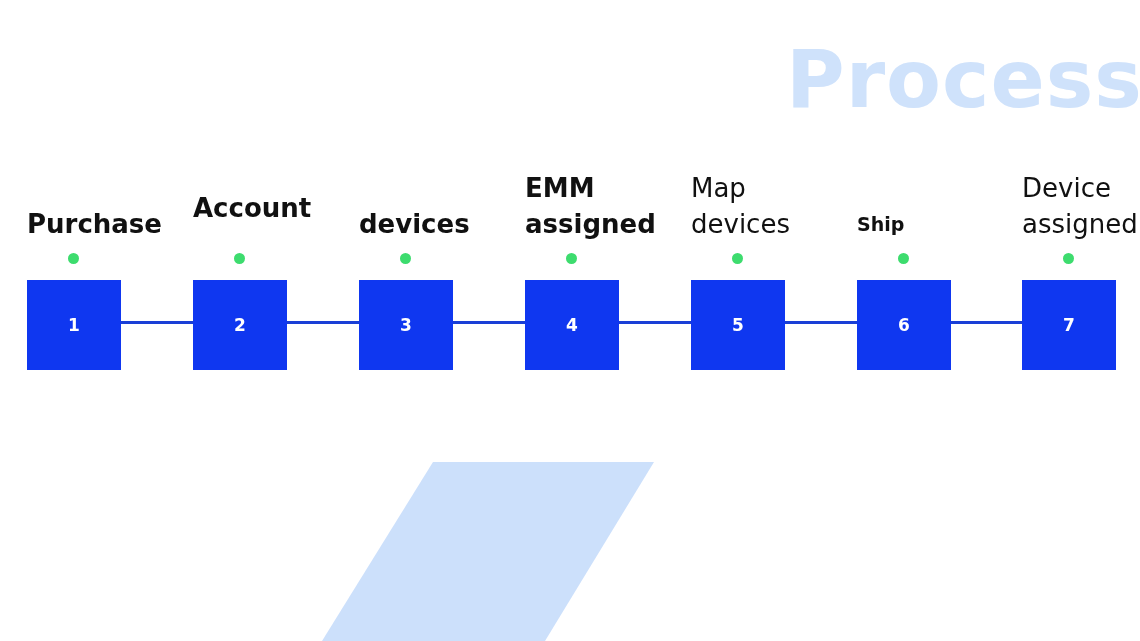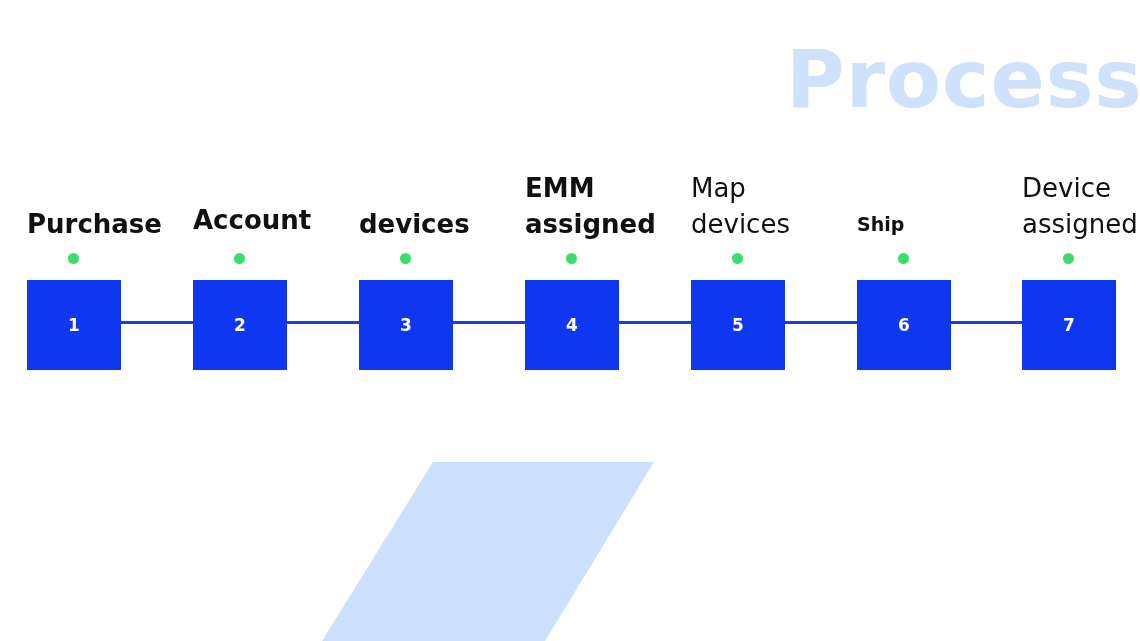--- a/index.html
+++ b/index.html
@@ -28,21 +28,21 @@
       <div class="step label" style="position: absolute; bottom: 0px; left: 50%; transform: translateX(-50%); white-space: nowrap; font-size: 26px; font-weight: bold; color: rgb(17, 17, 17); line-height: 36px;">
         <div></div>
         <div>Purchase</div>
       </div>
     </div>
     <div class="dot" style="left: 68px;"></div>
     <div class="box" style="left: 27px;">
       <span>1</span>
     </div>
     <div class="labelwrap" style="left: 153px; width: 174px;">
-      <div class="step label" style="position: absolute; bottom: 4px; left: 50%; transform: translateX(-50%); white-space: nowrap; font-size: 26px; font-weight: bold; color: rgb(17, 17, 17); line-height: 36px;">
+      <div class="step label" style="position: absolute; bottom: 16px; left: 50%; transform: translateX(-50%); white-space: nowrap; font-size: 26px; font-weight: bold; color: rgb(17, 17, 17); line-height: 36px;">
         <div>Account</div>
       </div>
     </div>
     <div class="dot" style="left: 234px;"></div>
     <div class="box" style="left: 193px;">
       <span>2</span>
     </div>
     <div class="labelwrap" style="left: 319px; width: 174px;">
       <div class="step label" style="position: absolute; bottom: 0px; left: 50%; transform: translateX(-50%); white-space: nowrap; font-size: 26px; font-weight: bold; color: rgb(17, 17, 17); line-height: 36px;">
         <div>devices</div>

